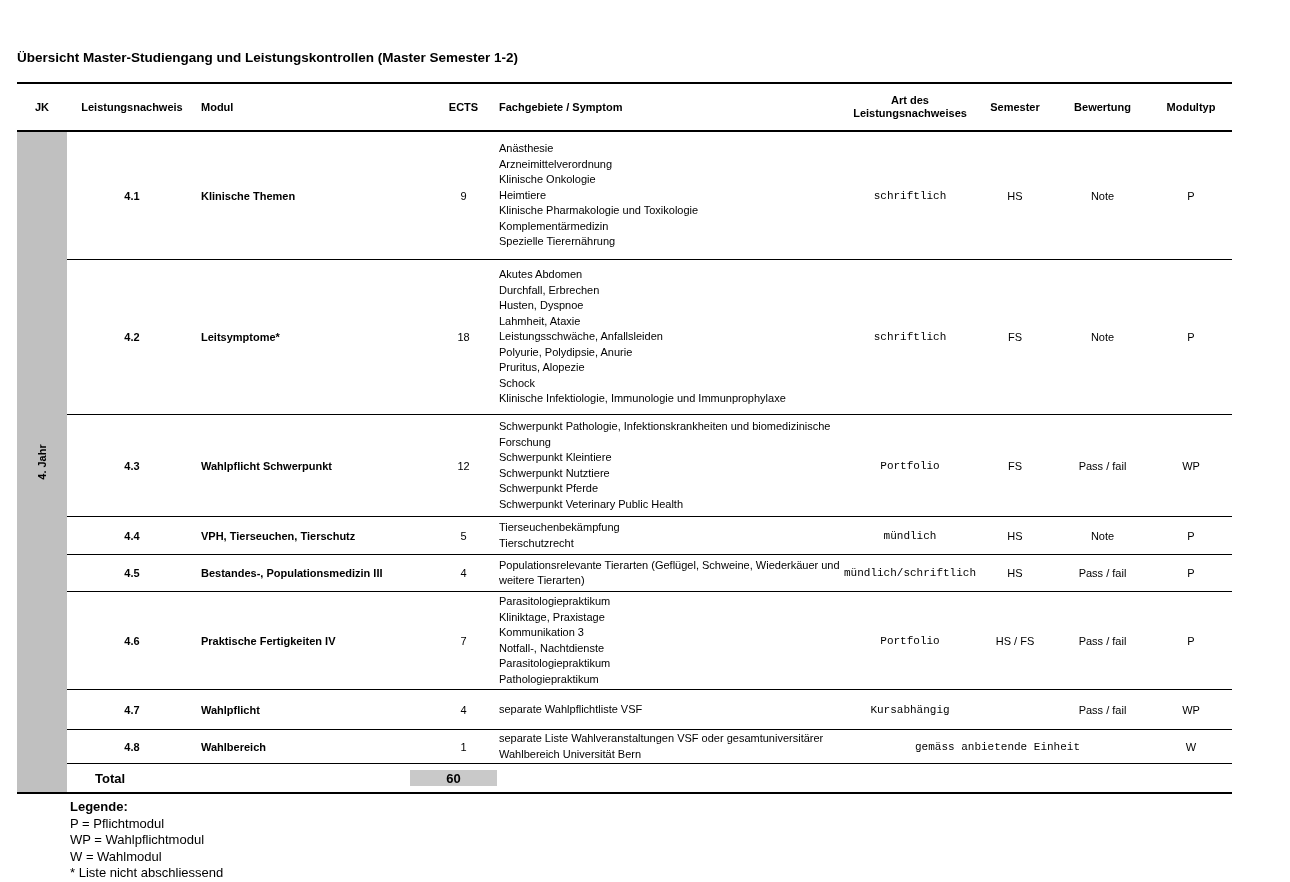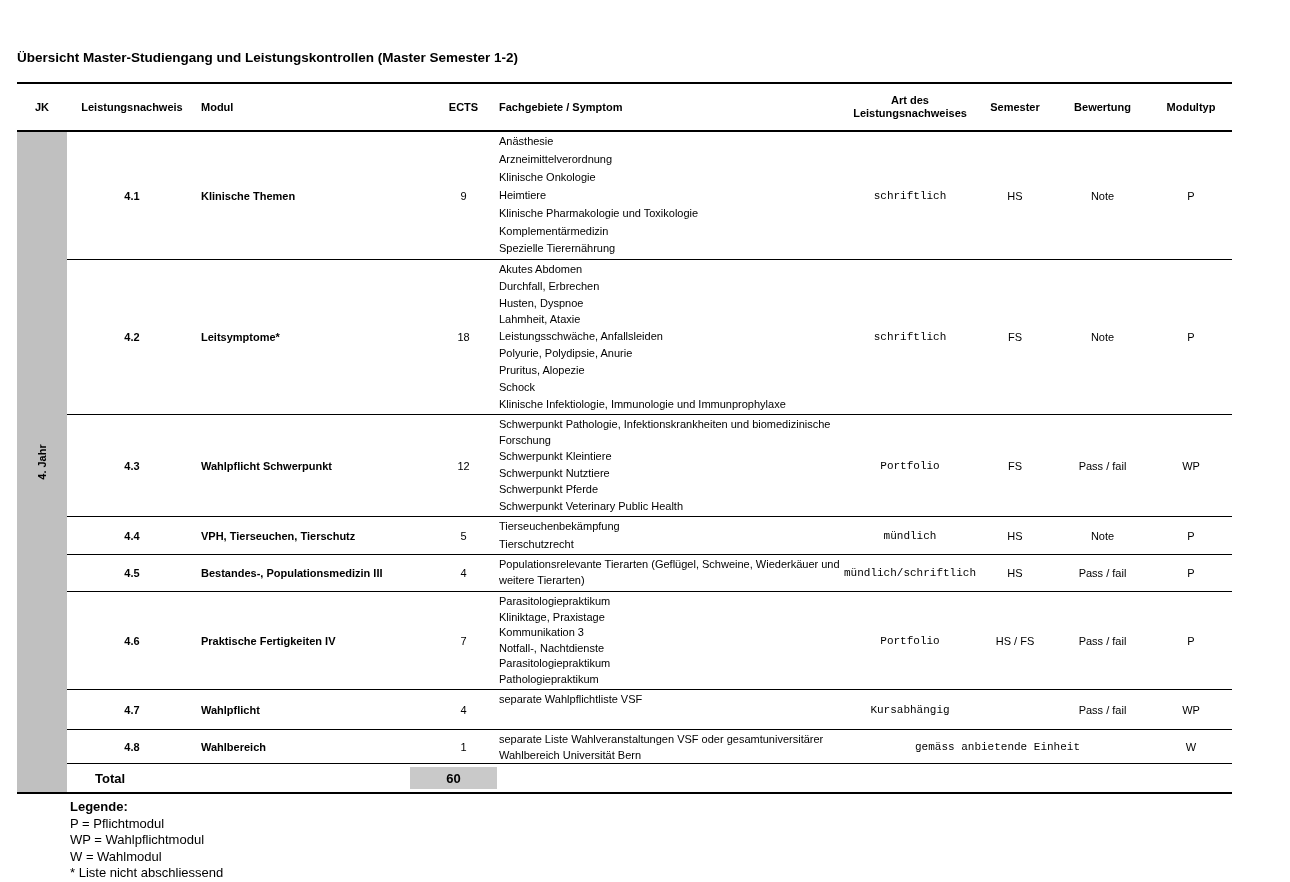--- a/index.html
+++ b/index.html
@@ -35,33 +35,33 @@
   .jk-label { transform: rotate(-90deg); font-weight: bold; font-size: 11px; white-space: nowrap; }
   .rows { flex: 1; display: flex; flex-direction: column; }
   #module-rows { display: flex; flex-direction: column; }
   .mrow { display: flex; }
   .mrow + .mrow { border-top: 1px solid #000; }
 
   .cell { display: flex; align-items: center; justify-content: center; text-align: center; font-size: 11px; }
   .cell-ln   { width: 130px; font-weight: bold; }
   .cell-modul{ width: 233px; justify-content: flex-start; text-align: left; padding-left: 4px; font-weight: bold; }
   .cell-ects { width: 67px; }
-  .cell-fach { width: 348px; flex-direction: column; align-items: flex-start; justify-content: space-between;
+  .cell-fach { width: 348px; flex-direction: column; align-items: flex-start; justify-content: center;
                text-align: left; padding: 2px 0 2px 2px; line-height: 15.5px; }
   .cell-art  { width: 130px; padding: 0 4px; font-family: Liberation Mono, monospace; }
   .cell-art.span3 { width: 305px; }
   .cell-sem  { width: 80px; }
   .cell-bew  { width: 95px; }
   .cell-typ  { width: 82px; }
   .fach-line { width: 100%; }
 
   .total-row { display: flex; height: 29px; border-top: 1px solid #000; align-items: center; font-size: 13px; }
   .total-label { width: 130px; font-weight: bold; padding-left: 28px; }
   .total-spacer { width: 213px; }
-  .total-ects { width: 87px; height: 22px; background: #c9c9c9; font-weight: bold;
+  .total-ects { width: 87px; height: 16px; background: #c9c9c9; font-weight: bold;
                 display: flex; align-items: center; justify-content: center; }
 
   .legend { padding: 5px 0 8px 53px; border-bottom: 2px solid #000; font-size: 13px; line-height: 16.5px; }
   .legend-title { font-weight: bold; }
 </style>
 </head>
 <body>
 
 <div class="page">
 

